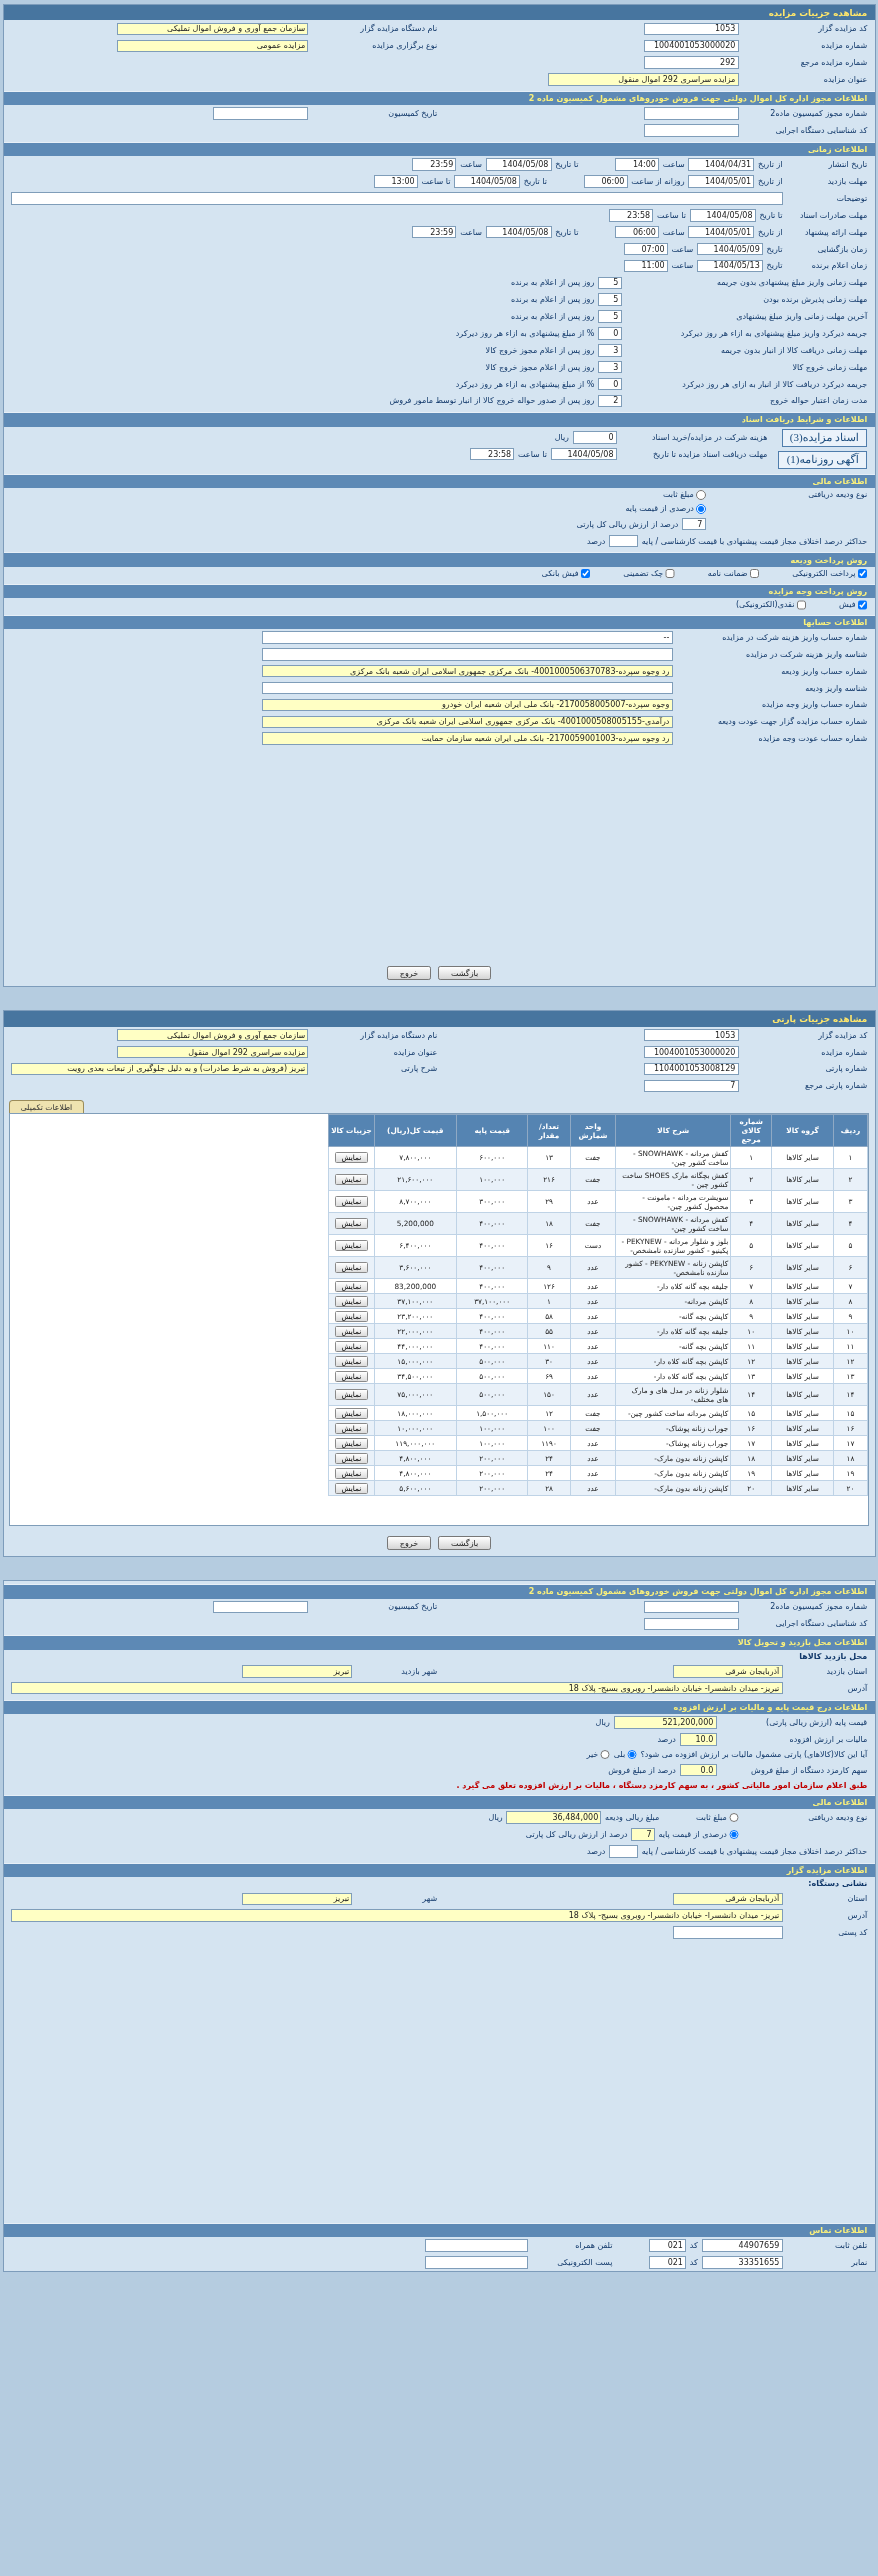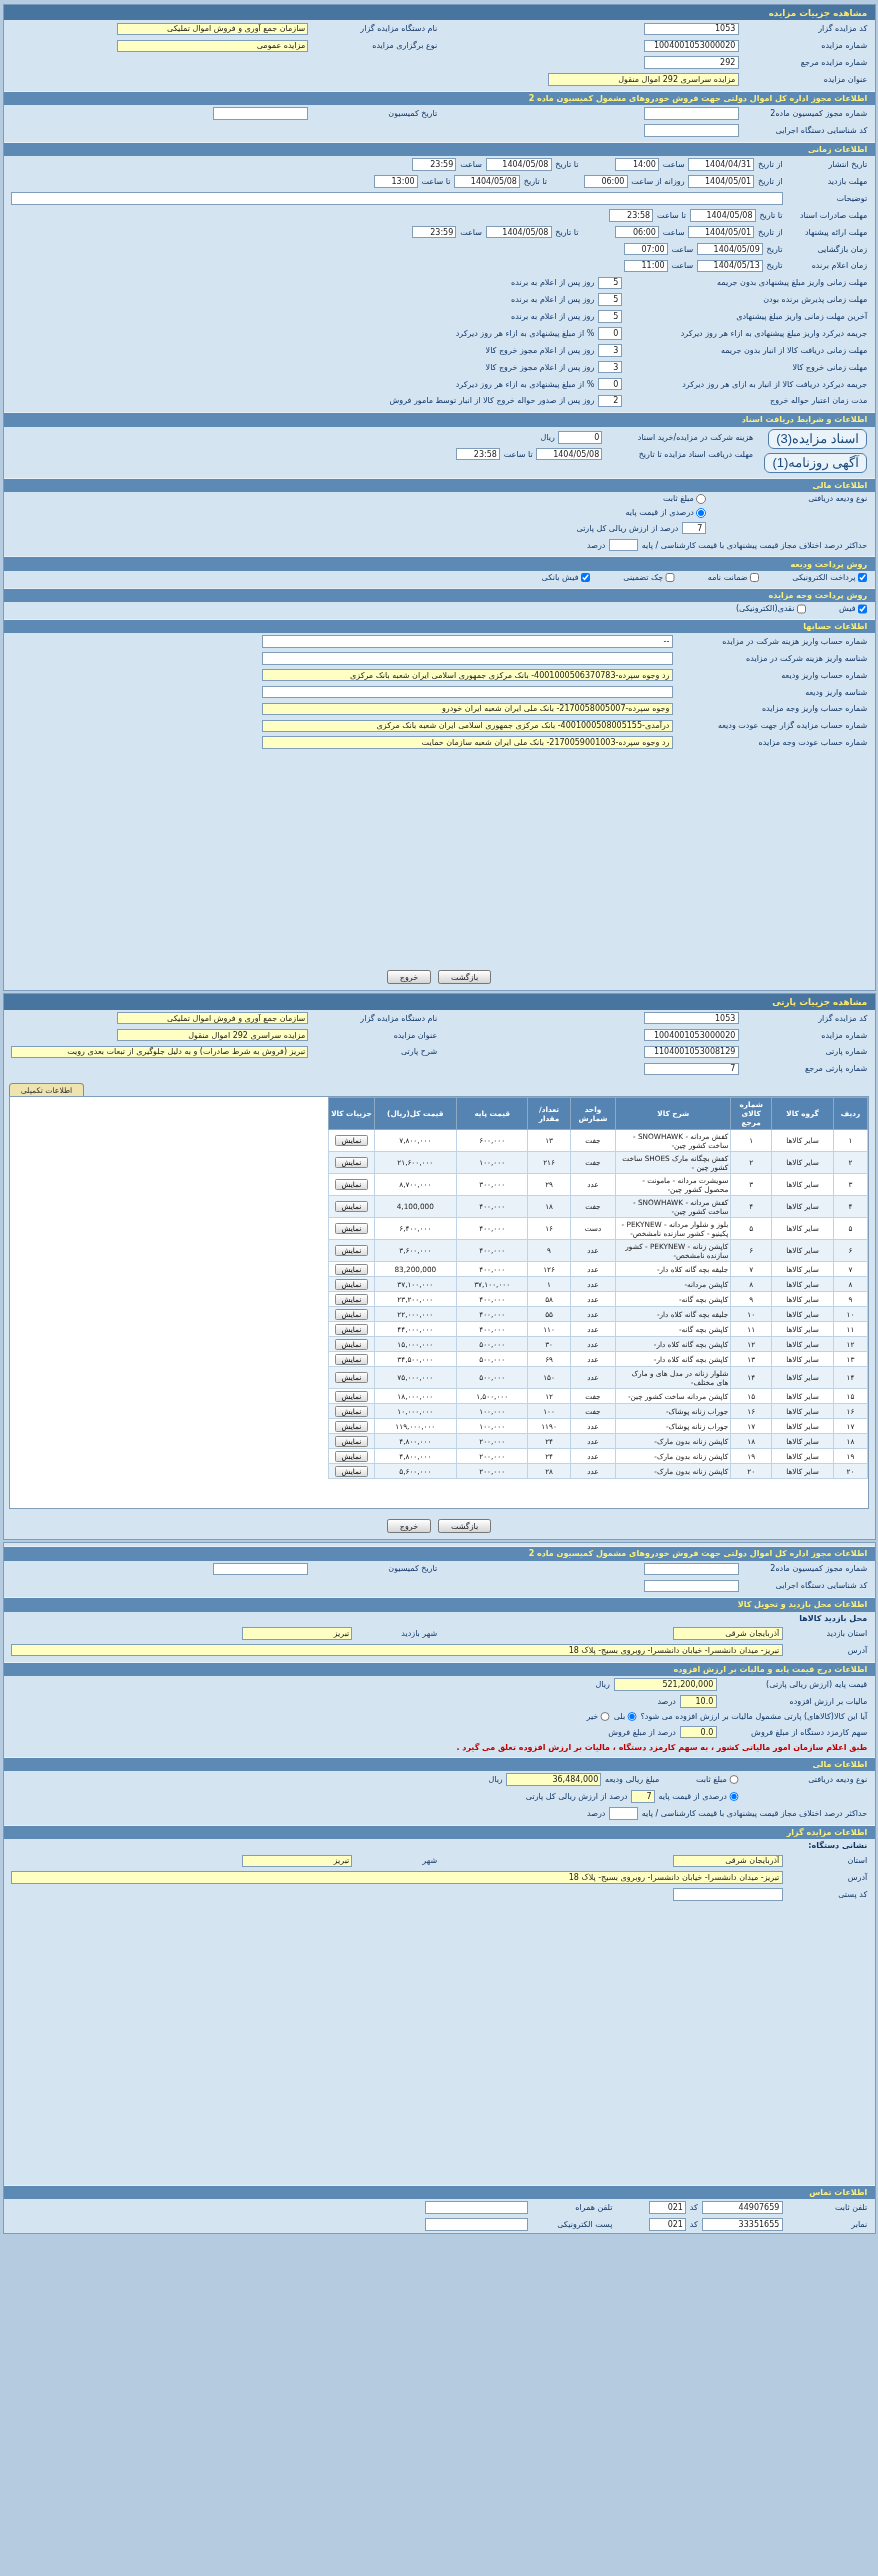--- a/index.html
+++ b/index.html
@@ -1,35 +1,35 @@
 <!DOCTYPE html>
 <html dir="rtl" lang="fa" style="font-size:11.7px"><head>
 <meta charset="utf-8">
 <style>
   html,body{margin:0;padding:0;}
   body{background:#b5cce0;font-family:"DejaVu Sans",sans-serif;min-height:2576px;}
   .page{width:873px;margin:3.7px auto;}
-  .panel{background:#d5e4f1;border:0.7px solid #7d9cbb;margin-bottom:2px;}
+  .panel{background:#d5e4f1;border:0.7px solid #7d9cbb;margin-bottom:23px;}
   .main-header{background:#47759f;color:#ffe76b;font-weight:bold;font-size:8.8px;padding:2.9px 7.3px;}
   .sec-header{background:#5d89b5;color:#faf07b;font-weight:bold;font-size:8px;padding:2.2px 7.3px;margin-top:2.9px;border-top:0.7px solid #e7eff7;}
   .frow{display:flex;align-items:center;padding:2.2px 7.3px;gap:3.7px;font-size:8px;}
   .lbl{color:#11386a;white-space:nowrap;font-size:8px;}
   .sub-lbl{font-weight:bold;}
   .fld{border:0.7px solid #7f9db9;background:#fff;height:12.5px;font-size:8px;font-family:inherit;padding:0 2.2px;color:#222;box-sizing:border-box;}
   .yellow{background:#ffffc4;}
   .w32{width:23.5px}.w40{width:29px}.w50{width:37px}.w60{width:44px}.w90{width:66px}
   .w110{width:81px}.w130{width:95px}.w140{width:103px}.w150{width:110px}
   .w170{width:125px}.w200{width:147px}.w260{width:191px}
   .grow{flex:1;}
   .gapL{margin-right:33px;}
   .half{display:flex;align-items:center;gap:3.7px;width:50%;}
   .chk-pair{display:flex;align-items:center;gap:2.2px;justify-content:flex-end;}
   .cb{width:9.5px;height:9.5px;margin:0;}
   .note{color:#c00000;font-weight:bold;font-size:8px;white-space:normal;}
-  .pill{border:0.7px solid #4f7dac;background:#eaf2fa;color:#1b4c7d;border-radius:6px;padding:1.5px 7.3px;font-size:13px;cursor:pointer;font-family:Liberation Sans, sans-serif;}
+  .pill{border:0.7px solid #4f7dac;background:#eaf2fa;color:#1b4c7d;border-radius:0;padding:1.5px 7.3px;font-size:11px;cursor:pointer;font-family:Liberation Serif, serif;}
   .btn{font-family:inherit;font-size:8px;padding:1.5px 11.7px;border:0.7px solid #777;border-radius:2.2px;background:linear-gradient(#ffffff,#d5d5d5);cursor:pointer;color:#222;}
   .btn-row{display:flex;justify-content:center;gap:7.3px;padding:5.9px;}
   .tab-bar{display:flex;justify-content:flex-end;padding:0 5.9px;margin-top:5.9px;}
   .tab{background:#efe3b0;border:0.7px solid #9b8c5a;border-bottom:none;border-radius:3.7px 3.7px 0 0;padding:1.5px 10.3px;font-size:7.7px;color:#333;cursor:pointer;}
   .items-box{background:#fff;border:0.7px solid #7f9db9;margin:0 5.9px 4.4px;height:411px;overflow:hidden;}
   table.items{border-collapse:collapse;font-size:7.3px;}
   .items th{background:#5584b2;color:#fff;border:0.7px solid #8fa9c4;padding:2.2px 1.5px;font-weight:bold;font-size:7.3px;}
   .items td{border:0.7px solid #bfd3e6;padding:1.5px 2.2px;text-align:center;color:#222;vertical-align:middle;}
   .items tbody tr:nth-of-type(even) td{background:#e9f1f9;}
   .c-row{width:28px}.c-group{width:57px}.c-ref{width:35px}.c-desc{width:110px}.c-unit{width:40px}
@@ -443,21 +443,21 @@
             </tr>
 
             <tr>
               <td class="c-row">۴</td>
               <td class="c-group">سایر کالاها</td>
               <td class="c-ref">۴</td>
               <td class="c-desc">کفش مردانه - SNOWHAWK - ساخت کشور چین-</td>
               <td class="c-unit">جفت</td>
               <td class="c-qty">۱۸</td>
               <td class="c-base">۴۰۰,۰۰۰</td>
-              <td class="c-total">4,100,000</td>
+              <td class="c-total">5,200,000</td>
               <td class="c-act">
                 <button class="mini">نمایش</button>
               </td>
             </tr>
 
             <tr>
               <td class="c-row">۵</td>
               <td class="c-group">سایر کالاها</td>
               <td class="c-ref">۵</td>
               <td class="c-desc">بلوز و شلوار مردانه - PEKYNEW - پکینیو - کشور سازنده نامشخص-</td>

